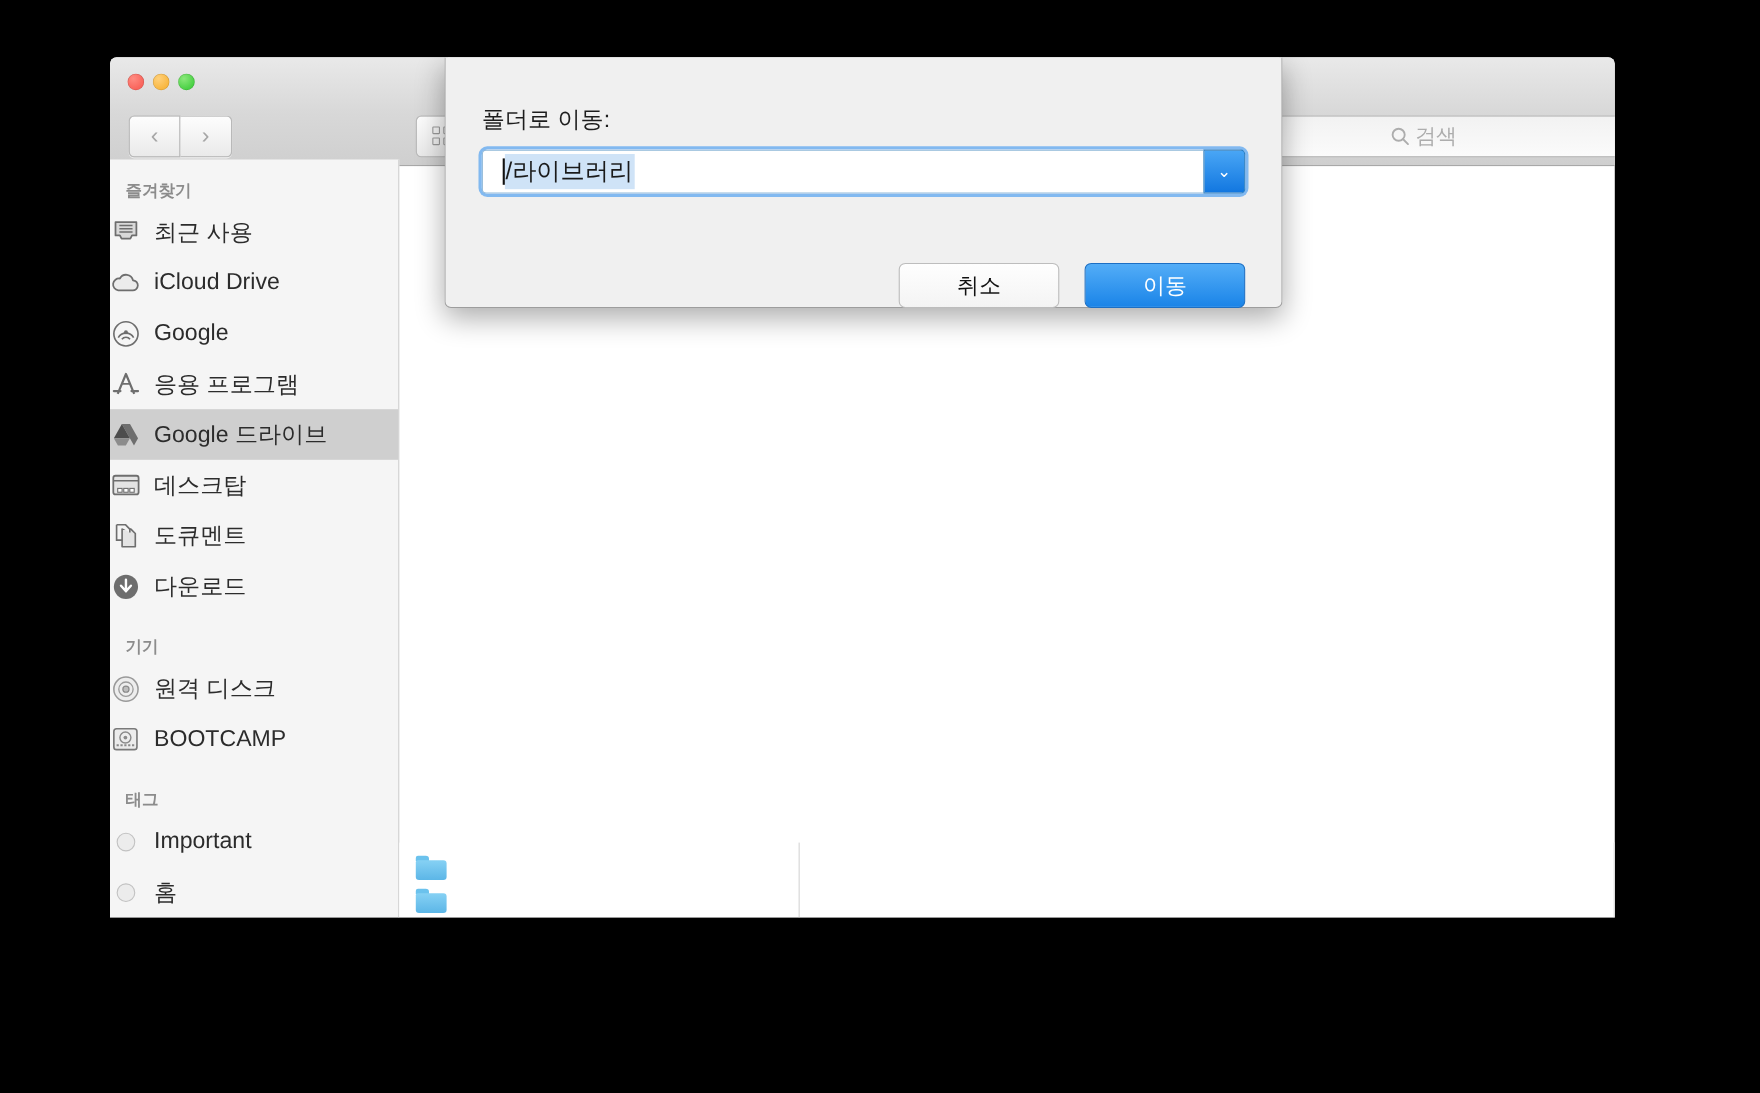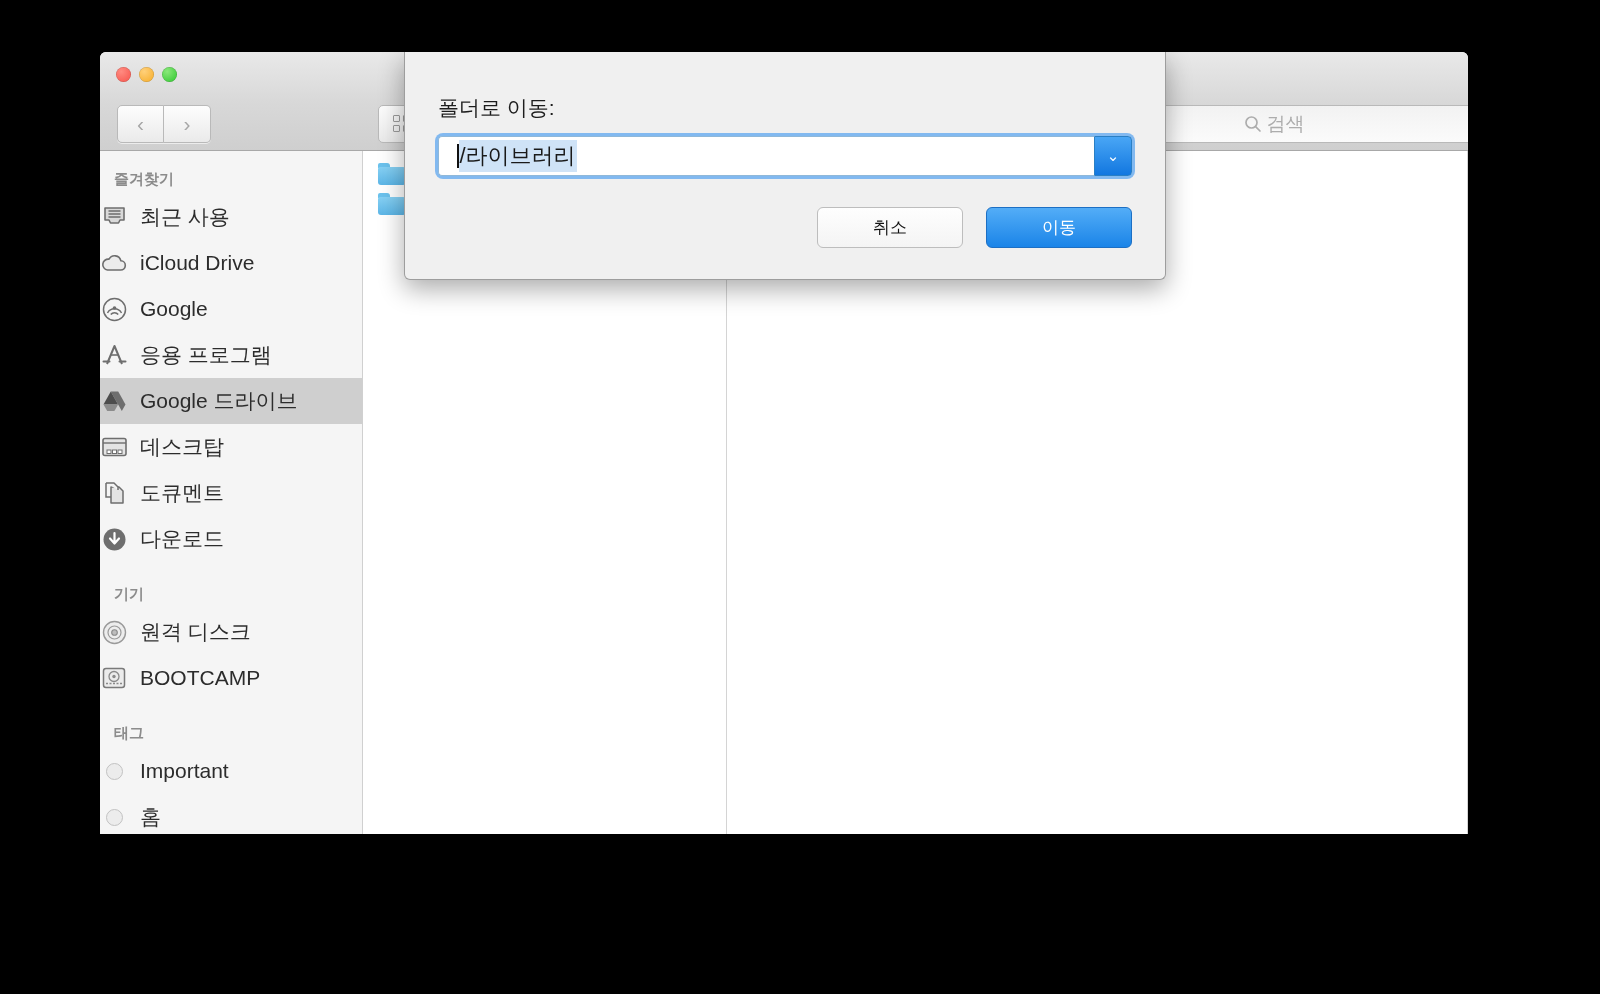--- a/index.html
+++ b/index.html
@@ -98,29 +98,29 @@
   .arrange-btn { position: absolute; left: 477px; width: 74px; gap: 6px; }
   .gear-btn    { position: absolute; left: 562px; width: 74px; gap: 6px; }
   .share-btn   { position: absolute; left: 648px; width: 64px; }
   .tag-btn     { position: absolute; left: 727px; width: 64px; }
 
   .icon-arrange { display: grid; grid-template-columns: repeat(3, 6px); grid-template-rows: 6px 6px; gap: 2px; }
   .icon-arrange i { border: 1.4px solid #9b9b9b; border-radius: 1px; }
   .mini-chev { font-size: 12px; color: #7e7e7e; }
 
   .search-field {
-    position: absolute; left: 968px; width: 412px; height: 38px;
+    position: absolute; left: 988px; width: 412px; height: 38px;
     background: linear-gradient(to bottom, #f2f2f2, #fbfbfb);
     border: 1px solid #b9b9b9; border-radius: 5px;
     display: flex; align-items: center; justify-content: center; gap: 5px;
   }
   .search-ph { font-size: 19px; color: #adadad; }
 
   
-  .body-area { position: absolute; left: 0; right: 0; top: 99px; bottom: 0; display: flex; }
+  .body-area { position: absolute; left: 0; right: 0; top: 99px; bottom: 0; display: flex; align-items: flex-end; }
 
   .sidebar {
     width: 263px; background: #f5f5f5;
     border-right: 1px solid #d0d0d0;
     padding-top: 14px; overflow: hidden;
   }
   .sb-header {
     font-size: 15px; color: #8c8c8c; font-weight: 700;
     padding: 5px 0 5px 14px;
   }
@@ -190,22 +190,22 @@
     display: flex; align-items: center; justify-content: center;
     color: #fff; font-size: 15px;
   }
 
   .sheet-buttons {
     display: flex; justify-content: flex-end; gap: 23px;
     margin-top: 31px;
   }
   .btn {
     min-width: 146px; height: 41px;
-    border-radius: 6px; font-size: 17px;
-    display: flex; align-items: center; justify-content: center;
+    border-radius: 6px; font-size: 20px;
+    display: flex; align-items: center; justify-content: center; margin-top: 32px;
   }
   .btn-cancel {
     background: linear-gradient(to bottom, #fefefe, #f4f4f4);
     border: 1px solid #bdbdbd; color: #111;
   }
   .btn-default {
     background: linear-gradient(to bottom, #53adf7, #1a84e8);
     border: 1px solid #1c6fc4; color: #fff;
   }
 </style>

